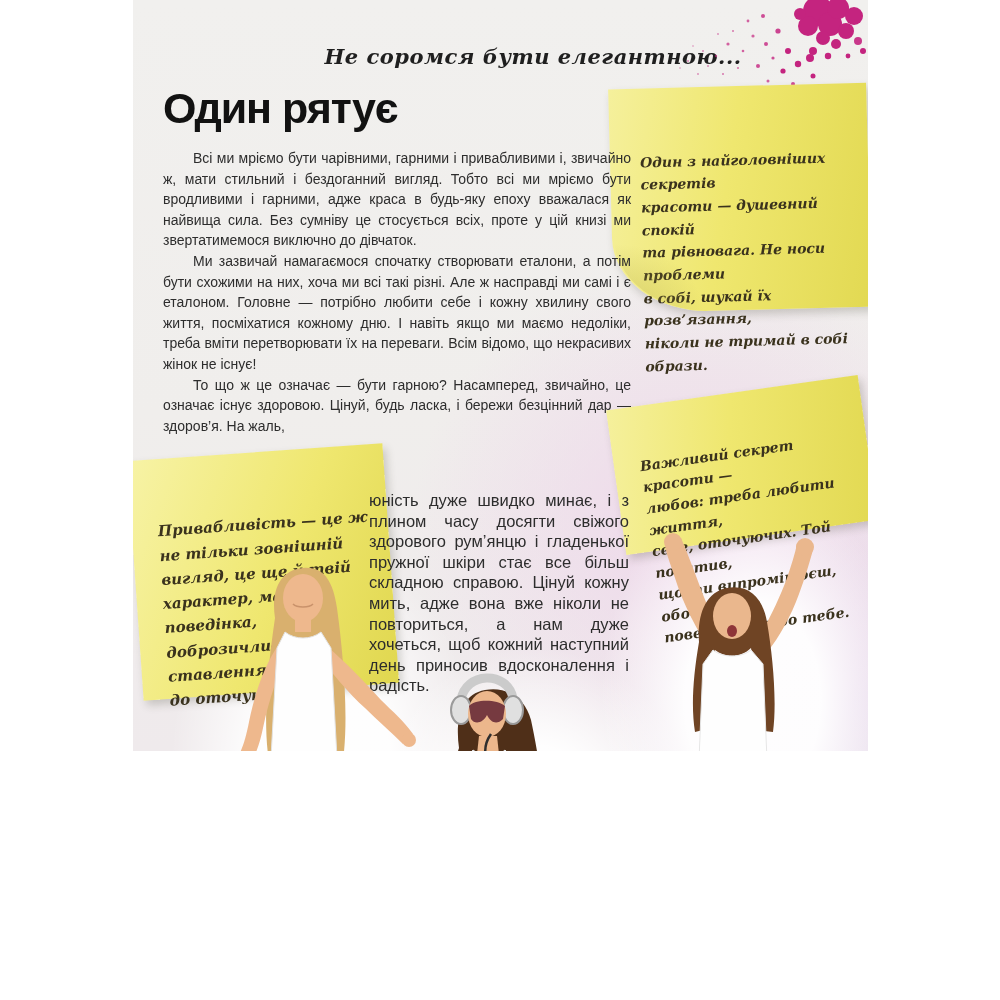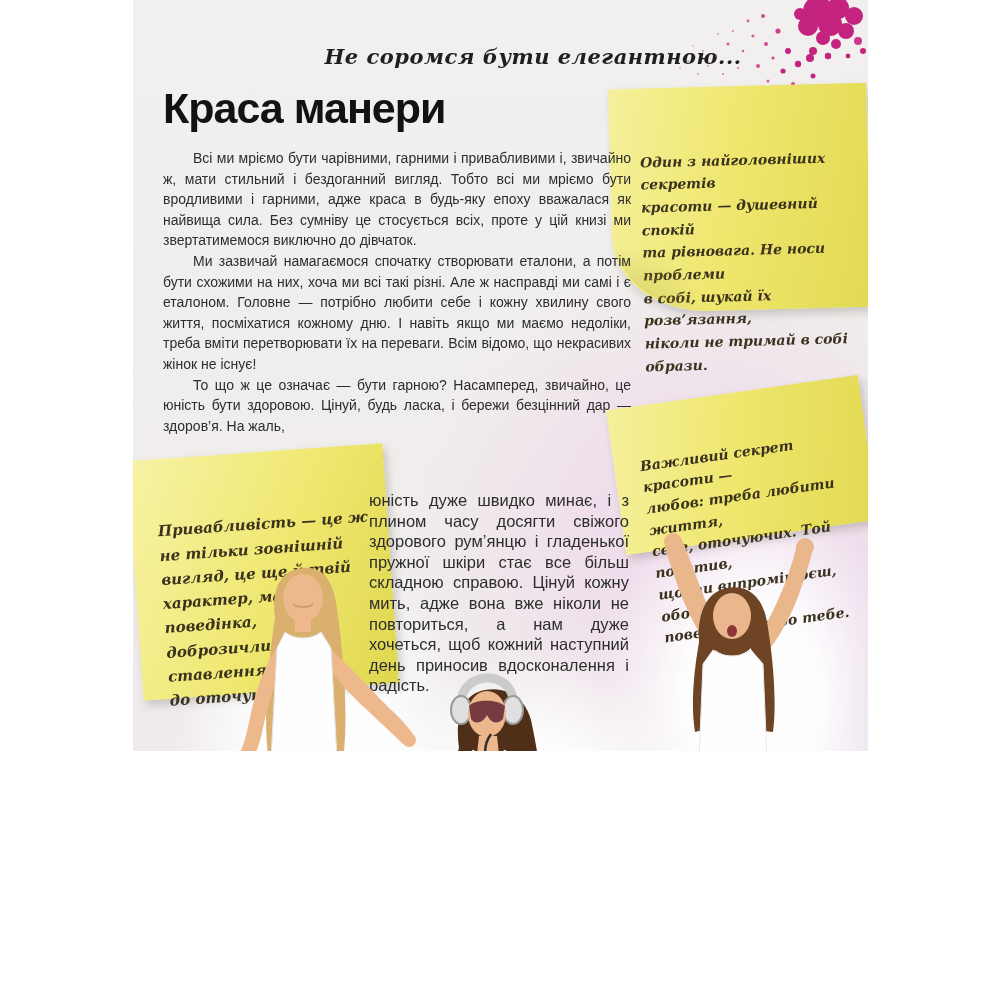--- a/index.html
+++ b/index.html
@@ -129,21 +129,21 @@
         <circle cx="35" cy="50" r="0.8" opacity="0.5"></circle>
       <circle cx="75" cy="35" r="1" opacity="0.6"></circle>
         <circle cx="60" cy="38" r="0.9" opacity="0.5"></circle>
       <circle cx="105" cy="20" r="2" opacity="0.8"></circle>
         <circle cx="90" cy="25" r="1.4" opacity="0.7"></circle>
       <circle cx="190" cy="60" r="2.4"></circle>
         <circle cx="205" cy="55" r="3"></circle>
     </g>
   </svg>
 
-  <div class="page-title">Краса манери</div>
+  <div class="page-title">Один рятує</div>
 
   <div class="note note1">
     <span>Один з найголовніших секретів
 красоти — душевний спокій
 та рівновага. Не носи проблеми
 в собі, шукай їх розв’язання,
 ніколи не тримай в собі
 образи.</span>
   </div>
   <div class="note note2">
@@ -160,21 +160,21 @@
 характер, манери,
 поведінка,
 доброзичливе
 ставлення
 до оточуючих.</span>
   </div>
 
   <div class="bodycol">
     <p>Всі ми мріємо бути чарівними, гарними і привабливими і, звичайно ж, мати стильний і бездоганний вигляд. Тобто всі ми мріємо бути вродливими і гарними, адже краса в будь-яку епоху вважалася як найвища сила. Без сумніву це стосується всіх, проте у цій книзі ми звертатимемося виключно до дівчаток.</p>
     <p>Ми зазвичай намагаємося спочатку створювати еталони, а потім бути схожими на них, хоча ми всі такі різні. Але ж насправді ми самі і є еталоном. Головне — потрібно любити себе і кожну хвилину свого життя, посміхатися кожному дню. І навіть якщо ми маємо недоліки, треба вміти перетворювати їх на переваги. Всім відомо, що некрасивих жінок не існує!</p>
-    <p>То що ж це означає — бути гарною? Насамперед, звичайно, це юність бути здоровою. Цінуй, будь ласка, і бережи безцінний дар — здоров’я. На жаль,</p>
+    <p>То що ж це означає — бути гарною? Насамперед, звичайно, це означає існує здоровою. Цінуй, будь ласка, і бережи безцінний дар — здоров’я. На жаль,</p>
   </div>
   <div class="bodycol2">юність дуже швидко минає, і з плином часу досягти свіжого здорового рум’янцю і гладенької пружної шкіри стає все більш складною справою. Цінуй кожну мить, адже вона вже ніколи не повториться, а нам дуже хочеться, щоб кожний наступний день приносив вдосконалення і радість.</div>
 
   <svg class="disc" width="237" height="182" viewBox="0 0 237 182">
     <g fill="#1d3557">
       <path d="M58,40 L118,12 L128,22 L68,50 Z"></path>
       <path d="M92,46 L150,18 L157,26 L99,54 Z" opacity="0.92"></path>
       <path d="M126,50 L172,28 L177,35 L131,57 Z" opacity="0.85"></path>
     </g>
     <circle cx="110" cy="120" r="108" fill="#b59cd2"></circle>

